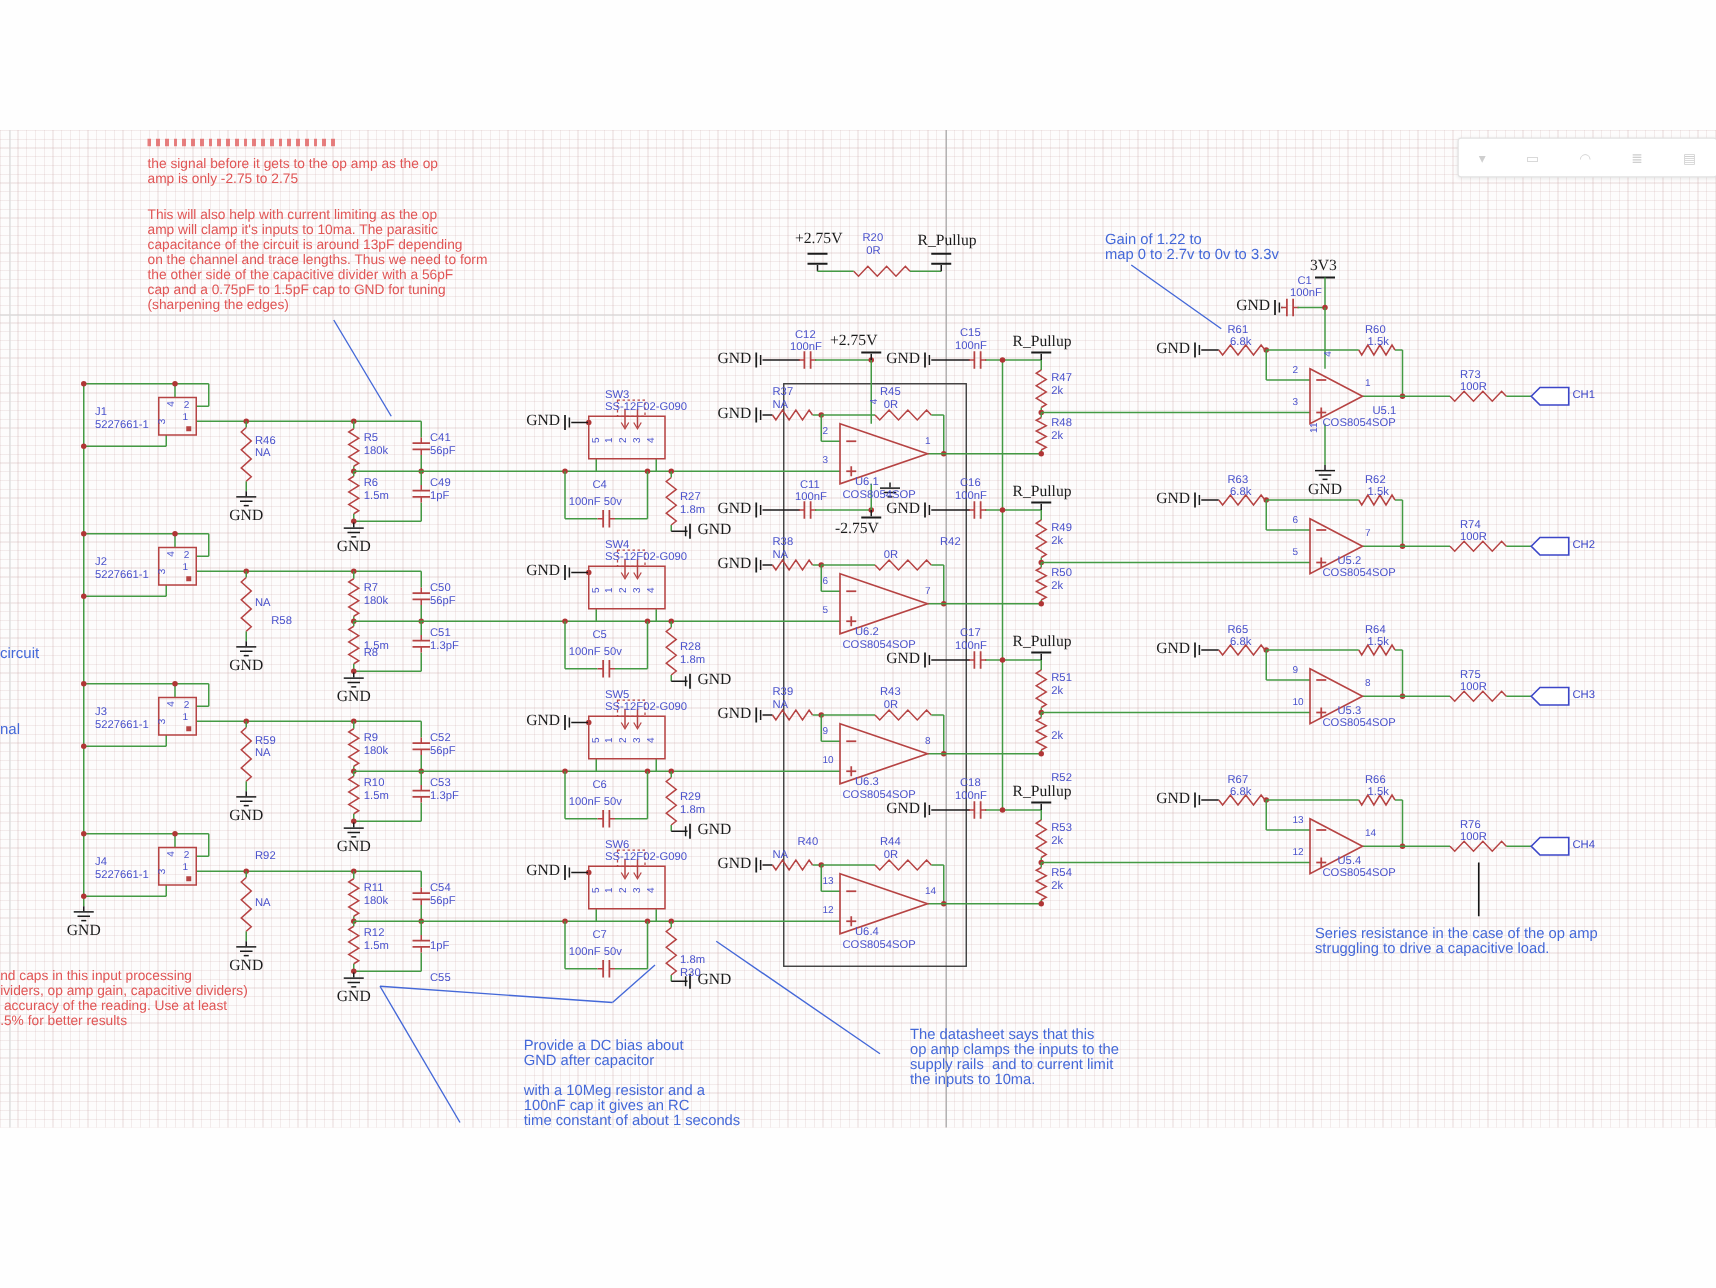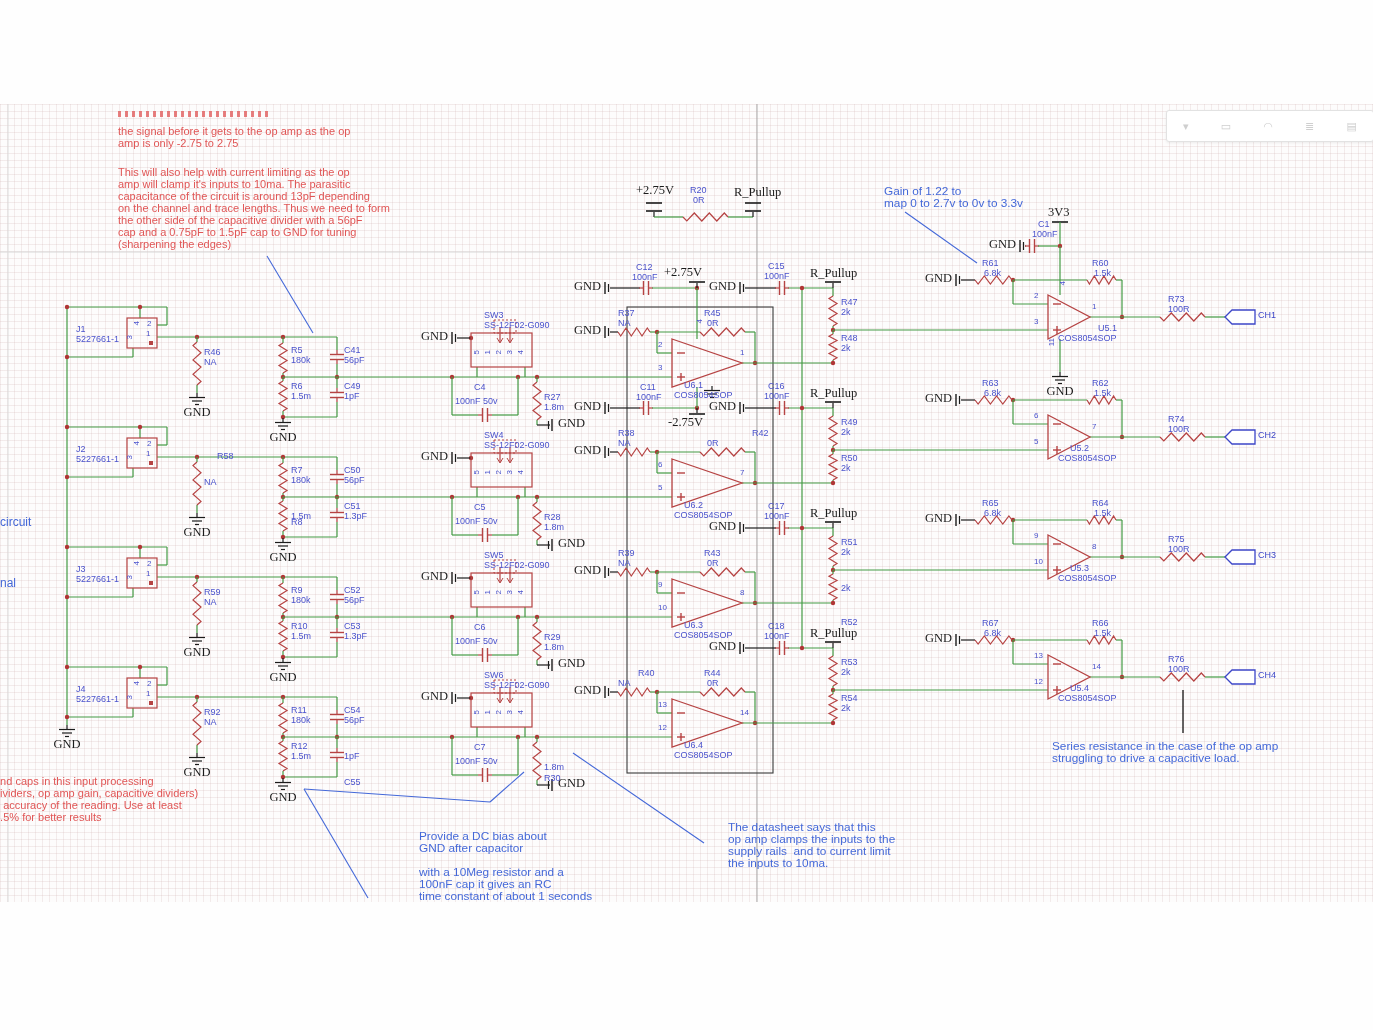--- a/index.html
+++ b/index.html
@@ -892,21 +892,21 @@
       <div class="t d" style="left: 1168px; top: 295px;">R73</div>
       <div class="t d" style="left: 1168px; top: 305px;">100R</div>
       <div class="t chl" style="left: 1258px; top: 311px;">CH1</div>
       <div class="t d" style="left: 76px; top: 445px;">J2</div>
       <div class="t d" style="left: 76px; top: 455px;">5227661-1</div>
       <div class="t pn rt" style="left: 132px; top: 439px; width: 10px; text-align: center;">4</div>
       <div class="t pn" style="left: 147px; top: 440px;">2</div>
       <div class="t pn" style="left: 146px; top: 450px;">1</div>
       <div class="t pn rt" style="left: 125px; top: 453px; width: 10px; text-align: center;">3</div>
       <div class="t gs center" style="left: 177px; top: 526px; width: 40px;">GND</div>
-      <div class="t d" style="left: 204px; top: 452px; padding-left: 13px;">R58</div>
+      <div class="t d" style="left: 204px; top: 492px; padding-left: 13px;">R58</div>
       <div class="t d" style="left: 204px; top: 478px;">NA</div>
       <div class="t d" style="left: 291px; top: 466px;">R7</div>
       <div class="t d" style="left: 291px; top: 476px;">180k</div>
       <div class="t d" style="left: 291px; top: 518px;">R8</div>
       <div class="t d" style="left: 291px; top: 512px;">1.5m</div>
       <div class="t gs center" style="left: 263px; top: 551px; width: 40px;">GND</div>
       <div class="t d" style="left: 344px; top: 466px;">C50</div>
       <div class="t d" style="left: 344px; top: 476px;">56pF</div>
       <div class="t d" style="left: 344px; top: 502px;">C51</div>
       <div class="t d" style="left: 344px; top: 512px;">1.3pF</div>
@@ -1016,21 +1016,21 @@
       <div class="t d" style="left: 1168px; top: 535px;">R75</div>
       <div class="t d" style="left: 1168px; top: 545px;">100R</div>
       <div class="t chl" style="left: 1258px; top: 551px;">CH3</div>
       <div class="t d" style="left: 76px; top: 685px;">J4</div>
       <div class="t d" style="left: 76px; top: 695px;">5227661-1</div>
       <div class="t pn rt" style="left: 132px; top: 679px; width: 10px; text-align: center;">4</div>
       <div class="t pn" style="left: 147px; top: 680px;">2</div>
       <div class="t pn" style="left: 146px; top: 690px;">1</div>
       <div class="t pn rt" style="left: 125px; top: 693px; width: 10px; text-align: center;">3</div>
       <div class="t gs center" style="left: 177px; top: 766px; width: 40px;">GND</div>
-      <div class="t d" style="left: 204px; top: 708px;">R92</div>
+      <div class="t d" style="left: 204px; top: 680px;">R92</div>
       <div class="t d" style="left: 204px; top: 718px;">NA</div>
       <div class="t d" style="left: 291px; top: 706px;">R11</div>
       <div class="t d" style="left: 291px; top: 716px;">180k</div>
       <div class="t d" style="left: 291px; top: 742px;">R12</div>
       <div class="t d" style="left: 291px; top: 752px;">1.5m</div>
       <div class="t gs center" style="left: 263px; top: 791px; width: 40px;">GND</div>
       <div class="t d" style="left: 344px; top: 706px;">C54</div>
       <div class="t d" style="left: 344px; top: 716px;">56pF</div>
       <div class="t d" style="left: 344px; top: 742px; margin-top: 36px;">C55</div>
       <div class="t d" style="left: 344px; top: 752px;">1pF</div>

